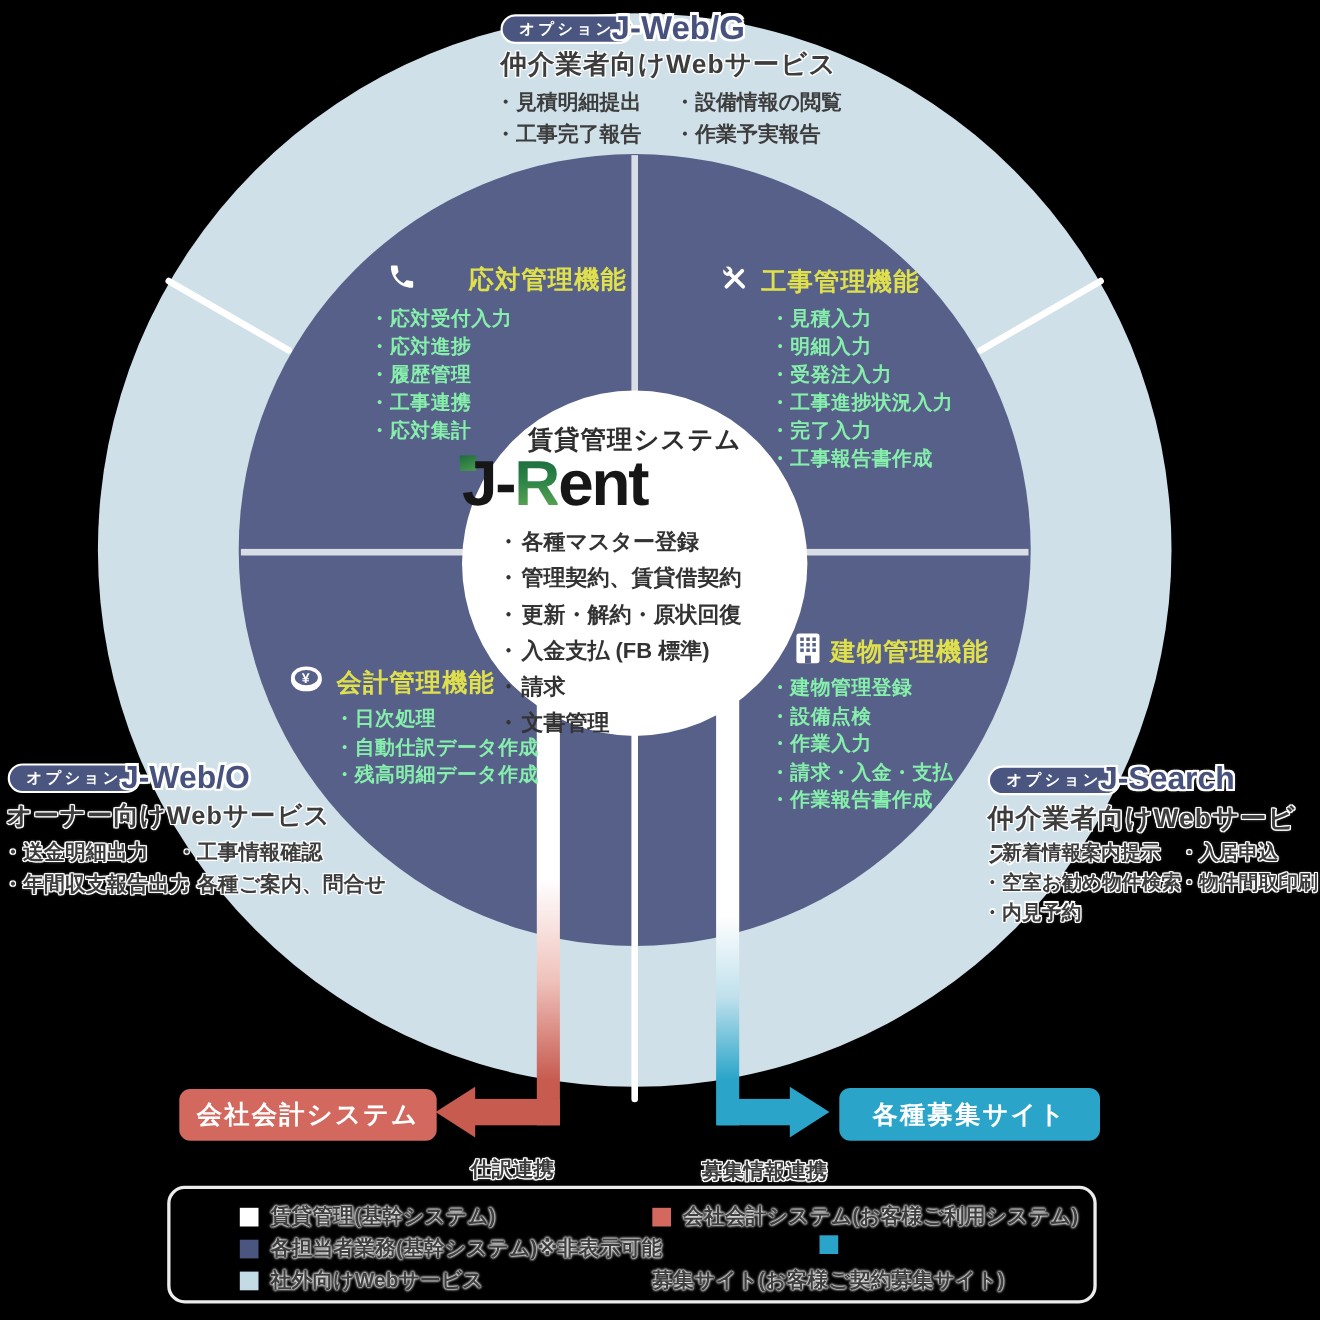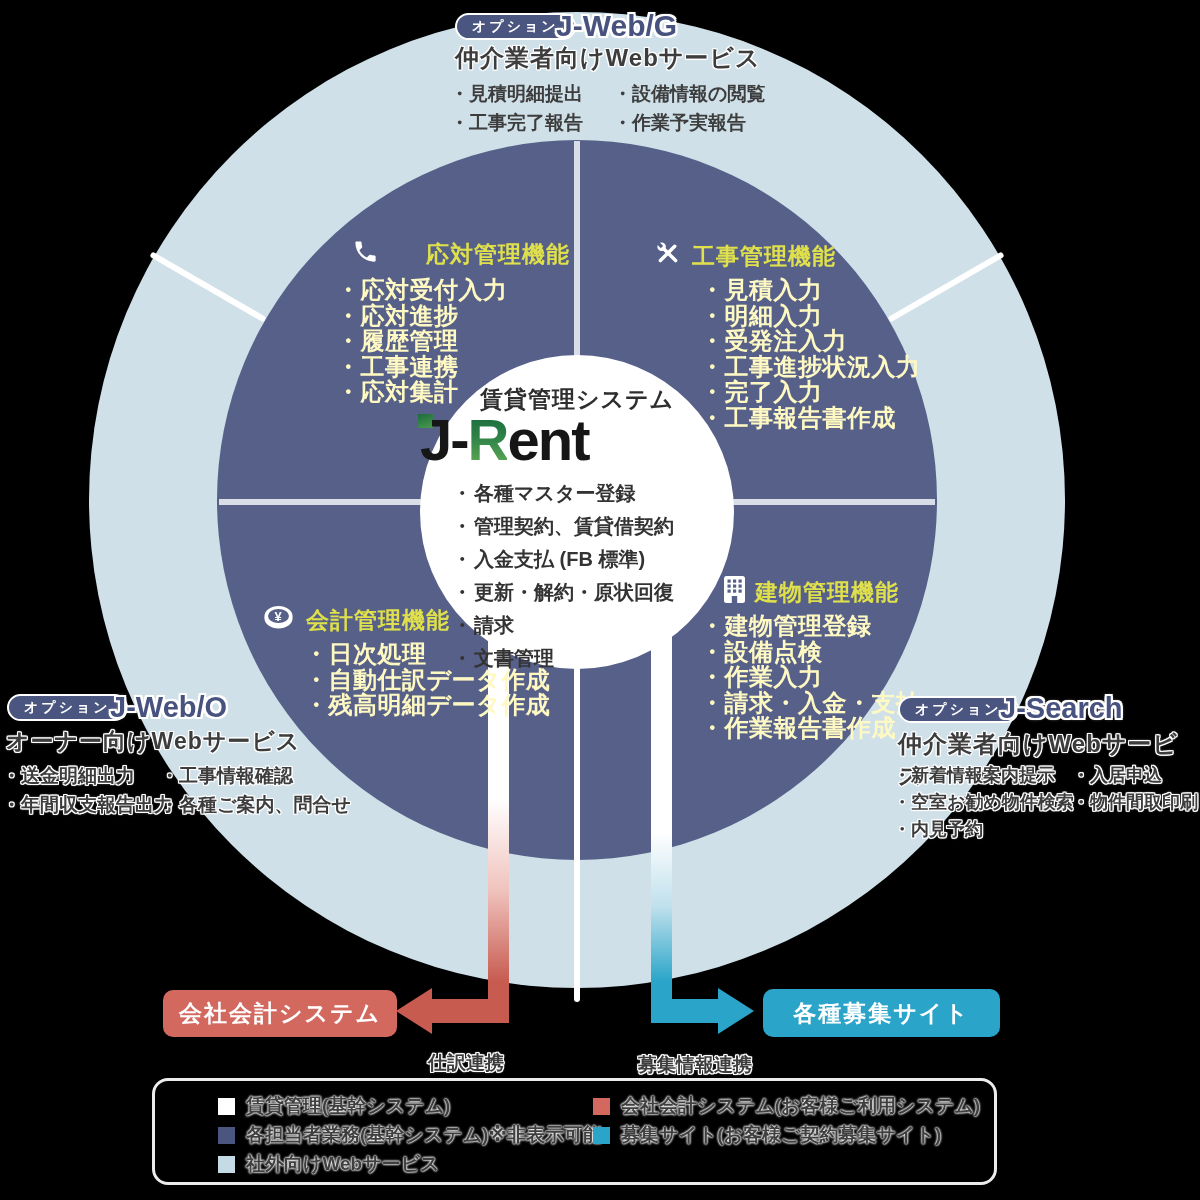--- a/index.html
+++ b/index.html
@@ -61,21 +61,21 @@
   .opt-title { font-size:29px; font-weight:800; color:#47537e; letter-spacing:0; }
   .opt-sub   { font-size:24px; font-weight:800; color:#3d3d3d; letter-spacing:1px; }
   .opt-list  { list-style:none; font-size:19px; font-weight:700; color:#3d3d3d; line-height:29px; }
   .opt-list li::before { content:"・"; }
   .opt-list.sm { font-size:18px; line-height:27px; }
 
   
   .qhead { display:flex; align-items:center; gap:9px; color:#dfe04b;
            font-size:23px; font-weight:800; letter-spacing:1px; }
   .qhead svg { flex:0 0 auto; }
-  .qlist { list-style:none; color:#fef9c3; font-size:24px; font-weight:600;
+  .qlist { list-style:none; color:#86efac; font-size:18px; font-weight:600;
            line-height:25.5px; letter-spacing:0.5px; }
   .qlist li::before { content:"・"; }
   #q-taiou-head    { left:352px; top:238px;gap:47px; }
   #q-taiou-list    { left:336px; top:277px; }
   #q-kouji-head    { left:653px; top:238px; }
   #q-kouji-list    { left:700px; top:277px; }
   #q-kaikei-head   { left:260px; top:603px; }
   #q-kaikei-list   { left:304px; top:641px; }
   #q-tatemono-head { left:723px; top:575px; }
   #q-tatemono-list { left:700px; top:613px; }
@@ -121,21 +121,21 @@
   .flow-label { font-size:19px; font-weight:700; color:#3d3d3d;margin-top:12px; }
   #label-shiwake { left:428px; top:1038px; }
   #label-boshu   { left:638px; top:1040px; }
 
   #legend-box { left:152px; top:1078px; width:845px; height:107px;
                 border:3px solid #ececec; border-radius:16px; }
   .lgd-item { position:absolute; display:flex; align-items:center; gap:11px; height:24px; }
   .lgd-sq { width:17px; height:17px; flex:0 0 auto; }
   .lgd-label { font-size:19px; font-weight:700; color:#3f3f3f; letter-spacing:0; }
   #lgd-1 { left:218px; top:1094px; } #lgd-2 { left:218px; top:1123px; } #lgd-3 { left:218px; top:1152px; }
-  #lgd-4 { left:593px; top:1094px; } #lgd-5 { left:593px; top:1123px; }
+  #lgd-4 { left:593px; top:1094px; } #lgd-5 { left:593px; top:1123px;flex-direction:column; }
 </style>
 </head>
 <body>
 
 <div id="diagram">
 
   <div class="abs" id="outer-ring"></div>
   <div class="abs rad" id="rad-left"></div>
   <div class="abs rad" id="rad-right"></div>
   <div class="abs" id="core-circle"></div>
@@ -146,22 +146,22 @@
   <div class="abs" id="leg-red"></div>
   <div class="abs" id="leg-blue"></div>
   <div class="abs" id="vline-bottom"></div>
 
   <div class="abs" id="center-circle"></div>
   <div class="abs" id="center-label">賃貸管理システム</div>
   <div class="abs" id="logo"><span class="lg-j">J</span><span>-</span><span class="lg-r">R</span><span>ent</span></div>
   <ul class="abs" id="center-list">
     <li>各種マスター登録</li>
     <li>管理契約、賃貸借契約</li>
+    <li>更新・解約・原状回復</li>
     <li>入金支払 (FB 標準)</li>
-    <li>更新・解約・原状回復</li>
     <li>請求</li>
     <li>文書管理</li>
   </ul>
 
   <div class="abs qhead" id="q-taiou-head">
     <span>
       <svg width="27" height="27" viewBox="0 0 24 24">
           <path fill="#fff" d="M6.62 10.79c1.44 2.83 3.76 5.14 6.59 6.59l2.2-2.2c.27-.27.67-.36 1.02-.24 1.12.37 2.33.57 3.57.57.55 0 1 .45 1 1V20c0 .55-.45 1-1 1-9.39 0-17-7.61-17-17 0-.55.45-1 1-1h3.5c.55 0 1 .45 1 1 0 1.25.2 2.45.57 3.57.11.35.03.74-.25 1.02l-2.2 2.2z"></path>
         </svg>
     </span>

